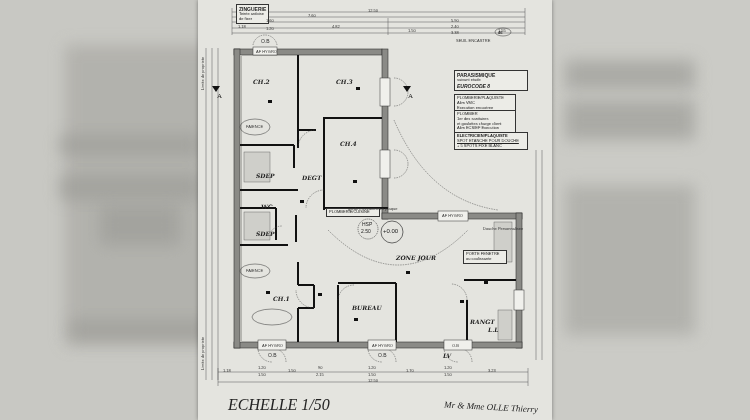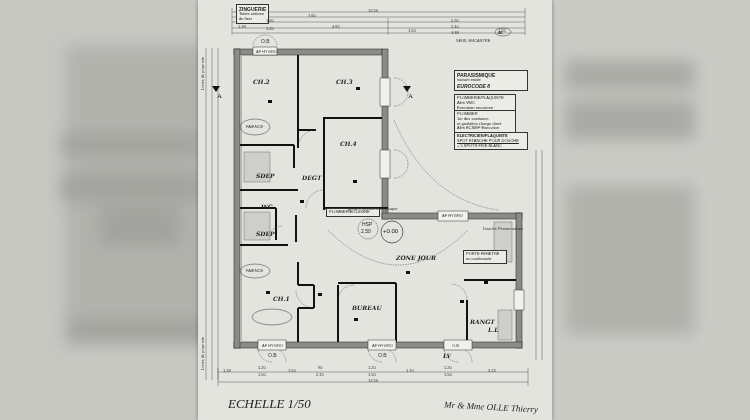--- a/index.html
+++ b/index.html
@@ -7,21 +7,21 @@
   .blur-bg{position:absolute;top:0;height:420px;background:#c8c8c3;overflow:hidden;}
   .blur-bg .bb{position:absolute;background:#9d9d98;filter:blur(8px);opacity:.7;}
   #blur-left{left:0;width:200px;}
   #blur-right{left:550px;width:200px;background:#cbcbc6;}
   .sheet{position:absolute;left:198px;top:0;width:354px;height:420px;background:#e4e4df;box-shadow:0 0 4px rgba(0,0,0,.4);overflow:hidden;}
   .sheet svg{position:absolute;left:0;top:0;}
   .t{position:absolute;color:#222;white-space:nowrap;}
   .room{font-family:"DejaVu Serif",serif;font-style:italic;font-weight:bold;font-size:6px;}
   .box{position:absolute;border:1px solid #333;background:#ececE7;font-size:4px;padding:1px 2px;line-height:1.2;color:#222;}
   .dim{font-size:4px;color:#333;position:absolute;}
-  .footer-scale{font-family:"Liberation Serif",serif;font-style:italic;font-size:13px;}
+  .footer-scale{font-family:"Liberation Serif",serif;font-style:italic;font-size:16px;}
   .footer-owner{font-family:"Liberation Serif",serif;font-style:italic;font-size:9px;}
 </style>
 </head>
 <body>
 
 <div class="blur-bg" id="blur-left">
   <div class="bb" style="left:65px;top:45px;width:150px;height:300px;background:#aaa9a4;"></div>
   <div class="bb" style="left:60px;top:135px;width:140px;height:20px;"></div>
   <div class="bb" style="left:60px;top:175px;width:140px;height:25px;"></div>
   <div class="bb" style="left:100px;top:205px;width:80px;height:40px;"></div>

